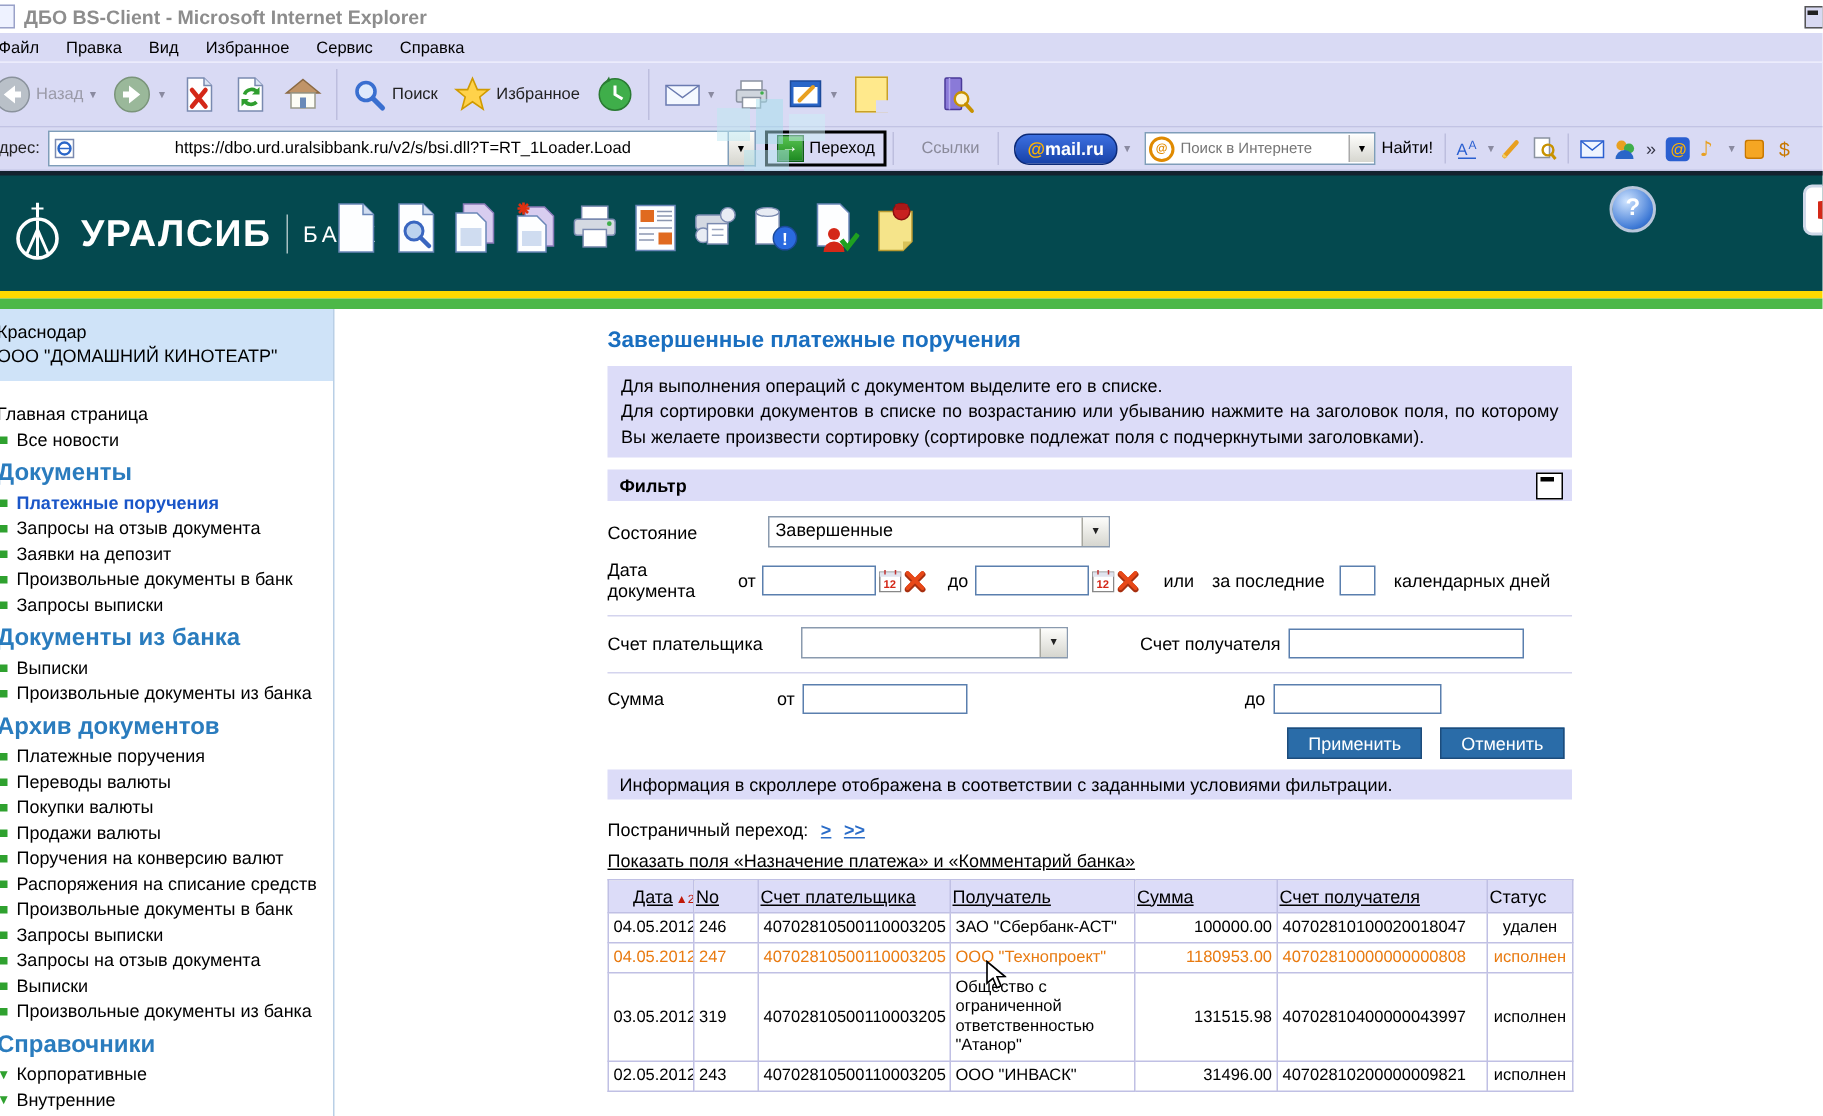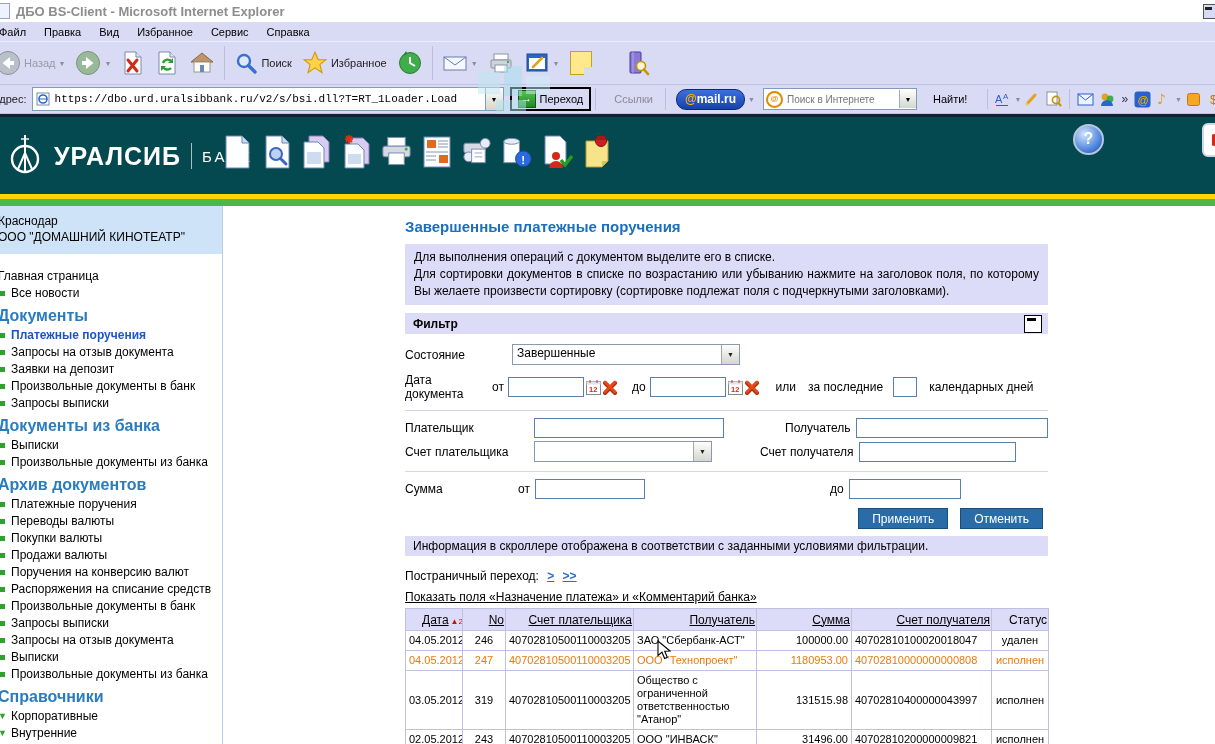--- a/index.html
+++ b/index.html
@@ -25,33 +25,33 @@
   .tbtn .lbl.dark{color:#222;}
   .caret{font-size:7px;color:#8a8aa0;}
   .tsep{width:1px;height:34px;background:#bdbede;margin:0 4px;}
   svg{display:block;}
 
   
   .addressbar{height:28px;background:#d9daf4;border-bottom:1px solid #c2c3e4;display:flex;align-items:center;font-size:11px;}
   .addr-label{margin-left:2px;color:#222;white-space:nowrap;}
   .addr-box{display:flex;align-items:center;width:452px;height:22px;background:#fff;border:1px solid #7f9db9;margin-left:5px;}
   .addr-box .fav{width:14px;height:14px;margin:0 3px;}
-  .addr-input{flex:1;border:none;outline:none;font-size:11px;font-family:Liberation Mono, monospace;color:#000;background:transparent;}
+  .addr-input{flex:1;border:none;outline:none;font-size:11px;font-family:Liberation Sans, sans-serif;color:#000;background:transparent;text-align:center;}
   .addr-drop{width:17px;height:22px;background:linear-gradient(#fdfdfb,#d6d6cf);border:1px solid #7f9db9;border-left:none;display:flex;align-items:center;justify-content:center;font-size:7px;}
   .go-btn{display:flex;align-items:center;gap:4px;border:2px solid #000;height:20px;padding:0 6px;margin-left:6px;background:#d9daf4;}
   .go-btn .goicon{width:16px;height:16px;background:linear-gradient(#57c24f,#1e8a22);border:1px solid #0c5c12;color:#fff;font-size:11px;line-height:15px;text-align:center;font-weight:bold;}
   .go-btn .gotext{font-size:11px;color:#000;}
   .links-label{color:#8a8a9a;margin:0 10px 0 14px;}
   .mailru-pill{display:flex;align-items:center;height:19px;background:linear-gradient(#3c6fe0,#1742a8);border:1px solid #0c2a78;border-radius:10px;padding:0 8px;color:#fff;font-size:12px;font-weight:bold;margin-left:8px;white-space:nowrap;}
   .mailru-pill .at{color:#ffb400;}
   .msearch{display:flex;align-items:center;width:152px;height:20px;background:#fff;border:1px solid #7f9db9;margin-left:8px;}
   .msearch .micon{width:13px;height:13px;margin:0 2px;border-radius:50%;border:2px solid #e08a00;color:#e08a00;font-size:8px;line-height:11px;text-align:center;font-weight:bold;}
   .msearch input{flex:1;border:none;outline:none;font-size:10px;color:#9a9aa8;font-family:"Liberation Sans",sans-serif;min-width:0;}
   .msearch .cbtn2{width:16px;height:18px;background:linear-gradient(#fdfdfb,#d6d6cf);border-left:1px solid #aaa;font-size:7px;display:flex;align-items:center;justify-content:center;}
-  .find-label{font-size:11px;color:#000;margin:0 16px;}
+  .find-label{font-size:11px;color:#000;margin:0 4px;}
   .mini-icon{width:18px;height:18px;display:flex;align-items:center;justify-content:center;margin:0 2px;font-size:12px;}
   .chev{font-size:12px;color:#334;margin:0 3px;}
 
   
   .bankheader{height:77px;background:#04494f;border-top:3px solid #13222e;position:relative;}
   .brand{position:absolute;left:16px;top:18px;display:flex;align-items:center;gap:10px;color:#fff;}
   .brand .bname{font-size:25px;font-weight:bold;letter-spacing:1px;}
   .brand .bdiv{width:1px;height:26px;background:rgba(255,255,255,.65);}
   .brand .bunit{font-size:15px;letter-spacing:3px;}
   .bank-icons{position:absolute;left:230px;top:16px;display:flex;gap:7px;}
@@ -99,27 +99,27 @@
   .btnrow{display:flex;justify-content:flex-end;gap:12px;margin-top:9px;padding-right:5px;}
   .btn-blue{background:#2a6ca8;color:#fff;font-size:12px;height:21px;border:1px solid #1c4c7c;padding:0 13px;font-family:"Liberation Sans",sans-serif;}
   .notebar{margin-top:7px;background:#dcdcf8;padding:3px 8px;font-size:12px;color:#000;}
   .pager{margin-top:13px;font-size:12px;color:#000;}
   .pager a{color:#2a6cc8;text-decoration:underline;margin-left:5px;font-weight:bold;}
   .showfields{margin-top:7px;font-size:12px;color:#000;text-decoration:underline;display:inline-block;}
 
   
   table.grid{border-collapse:collapse;margin-top:3px;width:643px;table-layout:fixed;}
   table.grid th,table.grid td{border:1px solid #c0c0e4;font-size:11px;color:#000;overflow:hidden;}
-  table.grid th{background:#dcdcf8;font-weight:normal;font-size:12px;height:19px;text-align:right;white-space:nowrap;}
+  table.grid th{background:#dcdcf8;font-weight:normal;font-size:12px;height:19px;text-align:left;white-space:nowrap;}
   table.grid th.c0{text-align:center;padding-left:16px;}
   table.grid th .u{text-decoration:underline;}
   table.grid th .sort{color:#c01808;font-size:8px;margin-left:2px;}
   table.grid td{padding:3px 3px;vertical-align:middle;line-height:13px;}
   td.c0{padding-left:4px;}
-  td.c1{text-align:center;padding-right:9px;margin-left:43px;}
+  td.c1{text-align:left;padding-right:9px;margin-left:43px;}
   td.c4{text-align:right;padding-right:5px;}
   td.c6{text-align:center;}
   tr.hl td{color:#e87a10;}
 
   .cursor{position:absolute;z-index:50;}
 
   .icon-note{width:20px;height:22px;background:#ffe98c;border:1px solid #c8a028;position:relative;}
   .icon-note::after{content:"";position:absolute;right:-1px;bottom:-1px;border-style:solid;border-width:0 8px 8px 0;border-color:transparent #d9daf4 #d9daf4 transparent;}
 </style>
 </head>
@@ -635,26 +635,20 @@
               </svg>
             </span>
         <span style="margin:0 12px 0 16px;">или</span>
         <span>за последние</span>
         <input class="txt" style="width: 24px; margin-left: 10px;">
         <span style="margin-left:12px;">календарных дней</span>
       </div>
 
       <div class="fdiv"></div>
 
-      <div class="frow">
-        <span class="flabel" style="width:129px;">Плательщик</span>
-        <input class="txt" style="width: 190px;">
-        <span style="margin-left:61px;">Получатель</span>
-        <input class="txt" style="width: 192px; margin-left: 5px;">
-      </div>
       <div class="frow" style="margin-top:3px;">
         <span class="flabel" style="width:129px;">Счет плательщика</span>
         <span class="combo" style="width:178px;">
           <span class="val"></span>
           <span class="cbtn">▼</span>
         </span>
         <span style="margin-left:48px;">Счет получателя</span>
         <input class="txt" style="width: 157px; margin-left: 5px;">
       </div>
 

